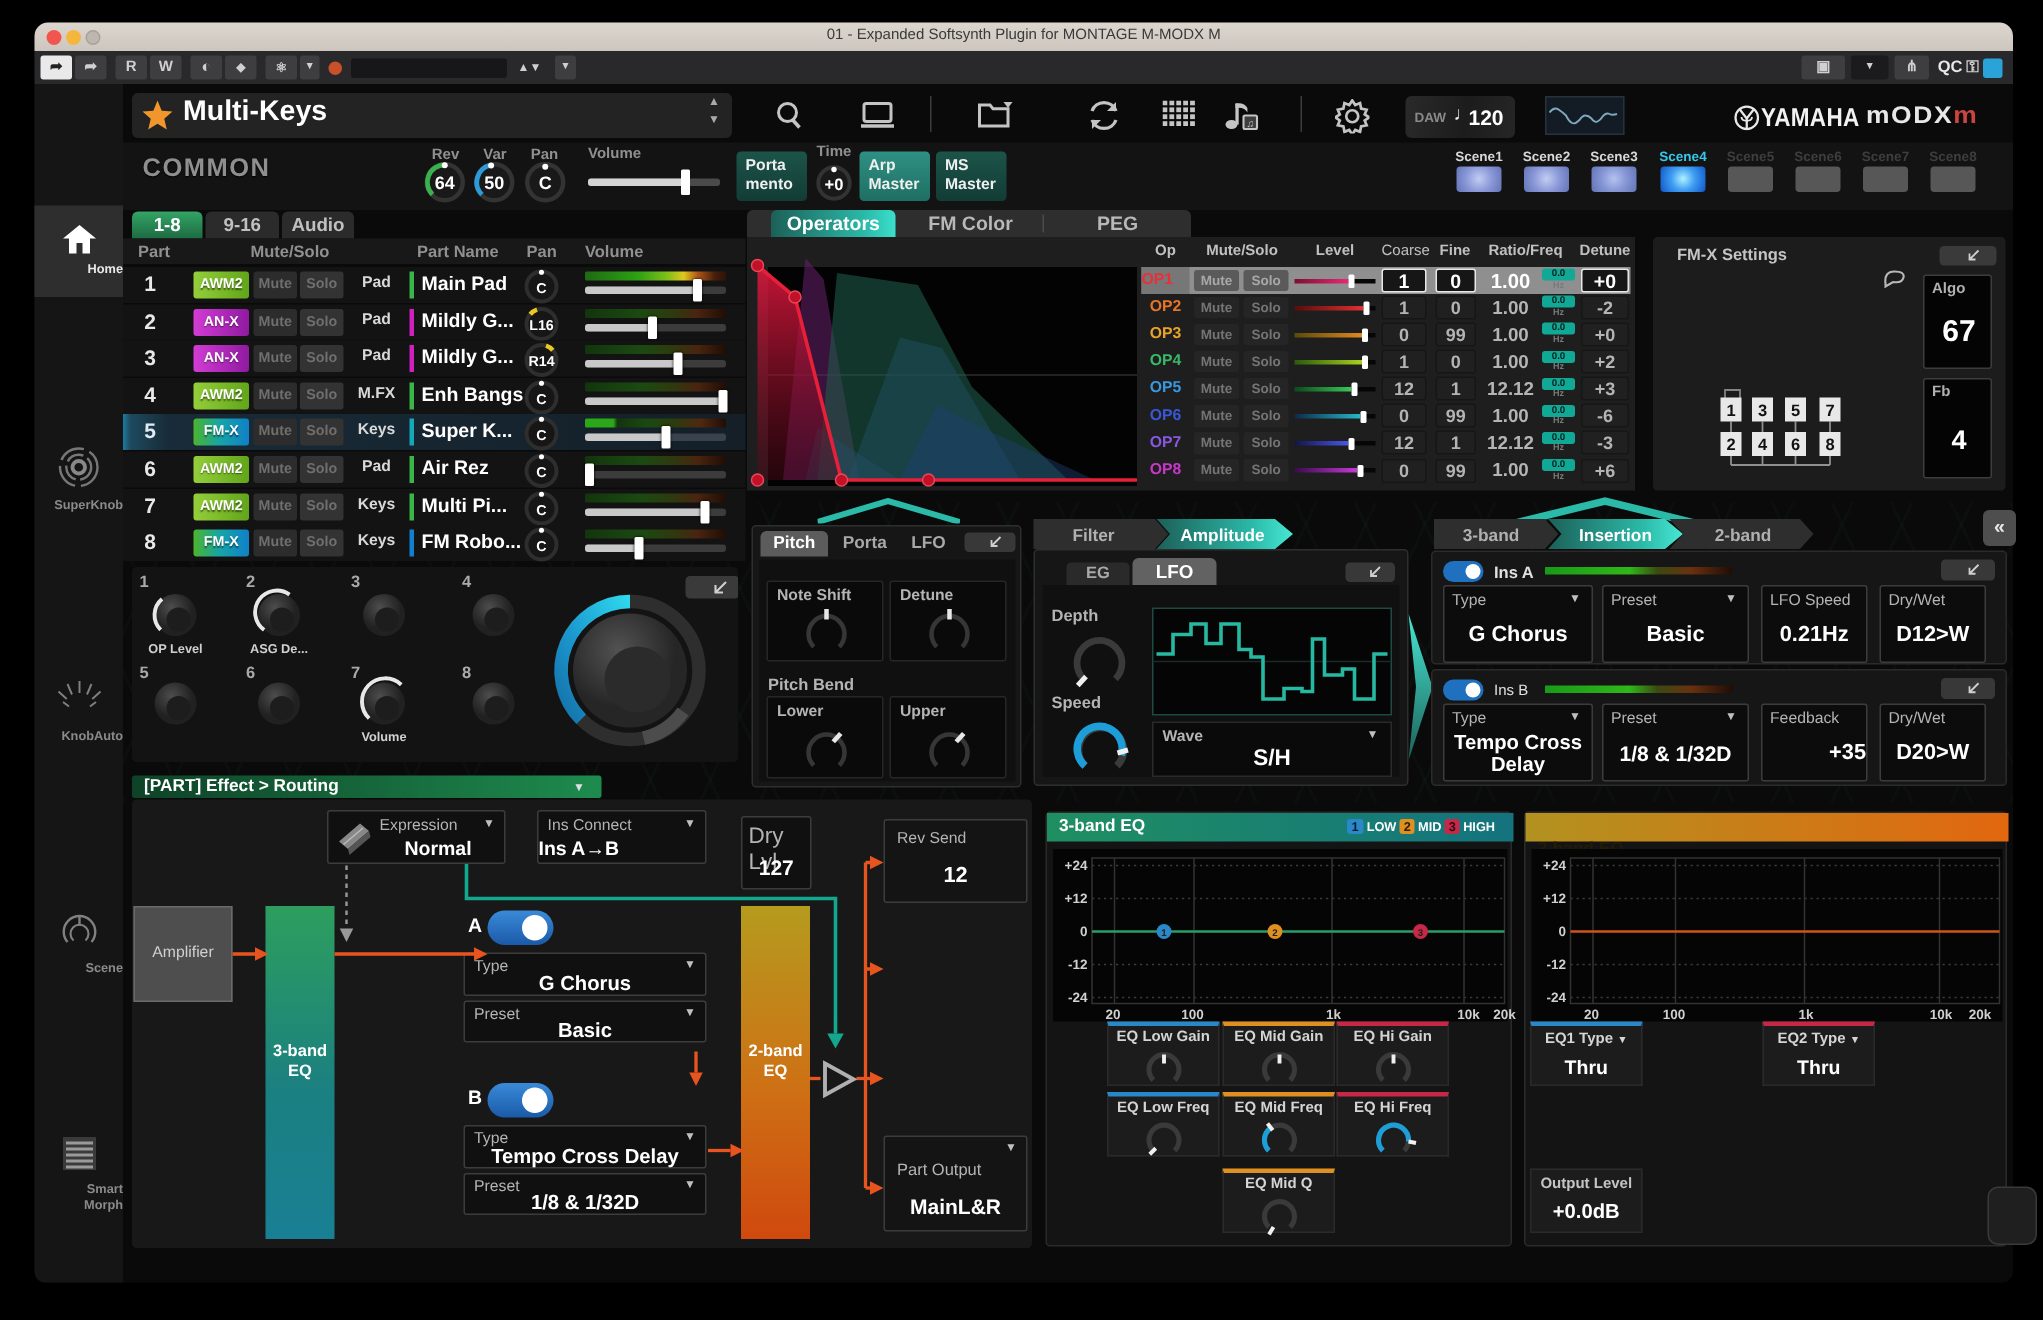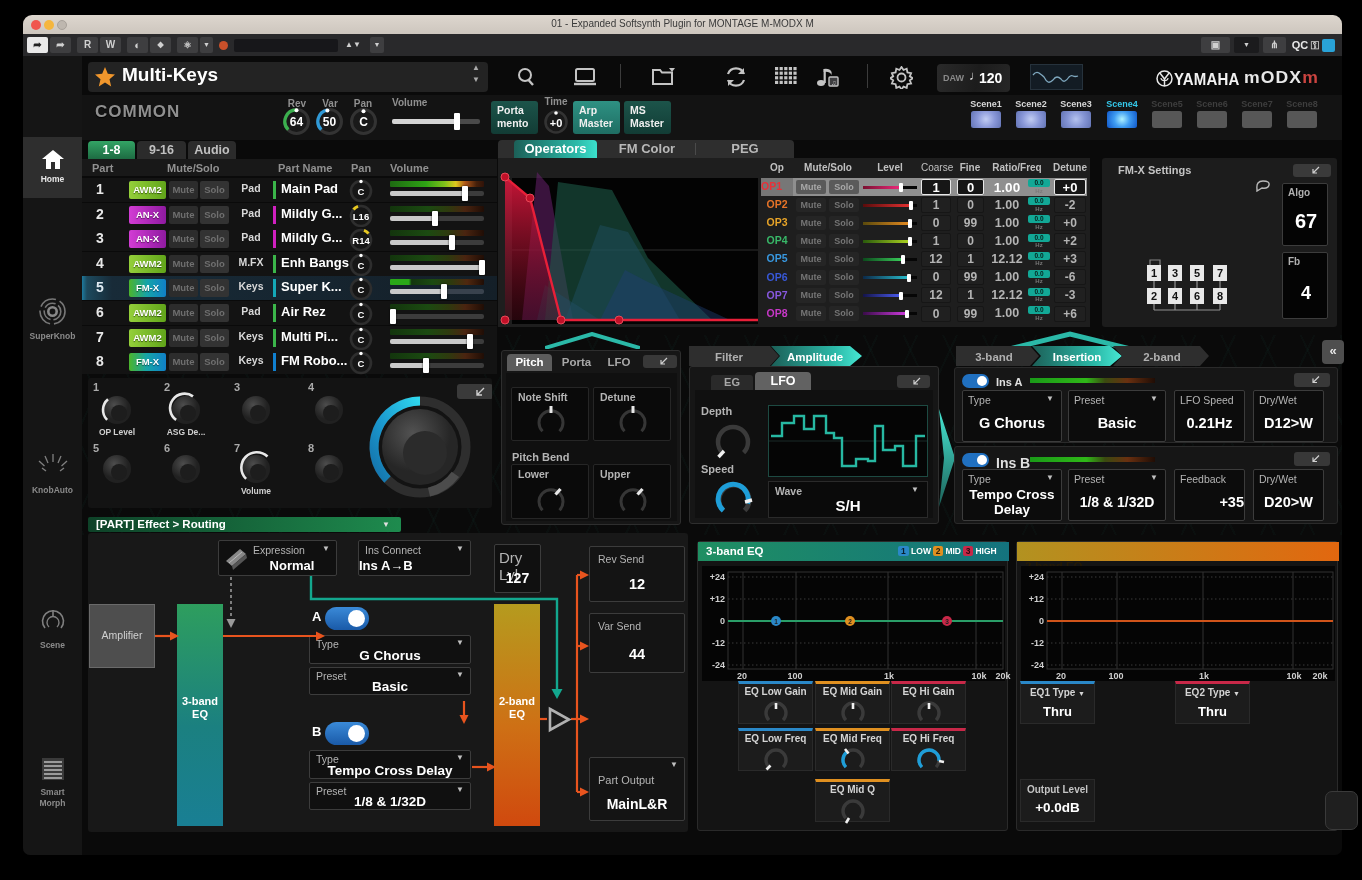--- a/index.html
+++ b/index.html
@@ -4,21 +4,21 @@
 *{margin:0;padding:0;box-sizing:border-box}
 html,body{width:1362px;height:880px;background:#000;font-family:"Liberation Sans",sans-serif;overflow:hidden}
 body{position:relative}
 .abs{position:absolute}
 #win{position:absolute;left:23px;top:15px;width:1319px;height:840px;background:#0a0a0a;border-radius:9px 9px 7px 7px}
 #titlebar{position:absolute;left:23px;top:15px;width:1319px;height:19px;background:linear-gradient(#ddd6ce,#cdc6be);border-radius:9px 9px 0 0}
 .tl{position:absolute;width:10px;height:10px;border-radius:50%}
 #toolbar{position:absolute;left:23px;top:34px;width:1319px;height:22px;background:#29292b}
 .tbtn{position:absolute;height:16px;background:#3e3e40;border-radius:2px;color:#d0d0d0;font-size:10px;font-weight:bold;text-align:center;line-height:16px}
 #sidebar{position:absolute;left:23px;top:56px;width:59px;height:799px;background:#151515;border-radius:0 0 0 7px}
-.sideitem{position:absolute;width:59px;text-align:center;color:#8a8a8a;font-size:8.5px;font-weight:bold}
+.sideitem{position:absolute;width:59px;text-align:right;color:#8a8a8a;font-size:8.5px;font-weight:bold}
 .lbl{position:absolute;color:#909090;font-size:10px}
 .tealbtn{position:absolute;width:47px;height:33px;border-radius:3px;color:#efefef;font-weight:bold;font-size:10.5px;line-height:13px;padding:3px 0 0 6px}
 .scenelbl{position:absolute;width:46px;text-align:center;font-size:9px;font-weight:bold}
 .fbox{position:absolute;background:#0c0c0c;border:1px solid #3c3c3c;border-radius:2px}
 .tab{position:absolute;border-radius:4px 4px 0 0;text-align:center;font-weight:bold}
 </style></head>
 <body>
 <div id="win"></div>
 <div id="gridbg" style="position:absolute;left:82px;top:335px;width:1260px;height:200px;background:repeating-linear-gradient(115deg,rgba(16,52,45,.13) 0 2px,transparent 2px 36px),repeating-linear-gradient(65deg,rgba(16,52,45,.13) 0 2px,transparent 2px 36px)"></div>
 <div id="titlebar">
@@ -756,21 +756,21 @@
  <div class="abs" style="left:5px;top:3px;font-size:10.5px;color:#b4b4b4">LFO Speed</div>
  <div class="abs" style="left:0;top:24px;width:69px;text-align:center;font-size:14.5px;font-weight:bold;color:#fff">0.21Hz</div>
 </div>
 <div class="fbox" style="left:303px;top:45px;width:71px;height:52px">
  <div class="abs" style="left:5px;top:3px;font-size:10.5px;color:#b4b4b4">Dry/Wet</div>
  <div class="abs" style="left:0;top:24px;width:69px;text-align:center;font-size:14.5px;font-weight:bold;color:#fff">D12&gt;W</div>
 </div>
 <div class="abs" style="left:4px;top:101px;width:384px;height:78px;background:#161616;border:1px solid #2a2a2a;border-radius:3px"></div>
 <div class="abs" style="left:12px;top:108px;width:27px;height:14px;background:#2070c0;border-radius:7px"></div>
 <div class="abs" style="left:27px;top:110px;width:10px;height:10px;background:#fff;border-radius:50%"></div>
-<div class="abs" style="left:46px;top:110px;font-size:14px;font-weight:bold;color:#e0e0e0">Ins B</div>
+<div class="abs" style="left:46px;top:110px;font-size:10px;font-weight:normal;color:#e0e0e0">Ins B</div>
 <div class="abs" style="left:80px;top:112px;width:125px;height:5px;background:linear-gradient(90deg,#1a9a18,#2fb818 45%,#3a4a10 60%,#6a3010 78%,#200d05)"></div>
 <div class="abs" style="left:344px;top:107px;width:36px;height:14px;background:#383838;border-radius:3px"></div>
 <svg class="abs" style="left:344px;top:107px" width="36" height="14">
       <path d="M 25 3.5 l -6 6 m 0 -4 v 4 h 4" stroke="#cfcfcf" stroke-width="1.2" fill="none"></path>
     </svg>
 <div class="fbox" style="left:12px;top:124px;width:100px;height:52px">
  <div class="abs" style="left:5px;top:3px;font-size:10.5px;color:#b4b4b4">Type</div>
  <div class="abs" style="right:7px;top:3px;font-size:8px;color:#c0c0c0">▼</div>
  <div class="abs" style="left:0;top:17px;width:98px;text-align:center;font-size:13.5px;font-weight:bold;color:#fff;line-height:15px">Tempo Cross<br>Delay</div>
 </div>
@@ -812,24 +812,20 @@
  <div class="abs" style="right:6px;top:3px;font-size:8px;color:#c0c0c0">▼</div>
  <div class="abs" style="left:0;top:17px;width:111px;font-size:13px;font-weight:bold;color:#fff">Ins A→B</div>
 </div>
 <div class="fbox" style="left:406px;top:27px;width:47px;height:49px;background:#101010">
  <div class="abs" style="left:4px;top:4px;font-size:15px;color:#b4b4b4">Dry Lvl</div>
  <div class="abs" style="left:0;top:25px;width:45px;text-align:center;font-size:14px;font-weight:bold;color:#fff">127</div>
 </div>
 <div class="fbox" style="left:501px;top:29px;width:96px;height:56px;background:#141414">
  <div class="abs" style="left:8px;top:6px;font-size:10.5px;color:#b4b4b4">Rev Send</div>
  <div class="abs" style="left:0;top:29px;width:94px;text-align:center;font-size:14.5px;font-weight:bold;color:#fff">12</div>
-</div>
-<div class="fbox" style="left:501px;top:96px;width:96px;height:60px;background:#141414">
- <div class="abs" style="left:8px;top:6px;font-size:10.5px;color:#b4b4b4">Var Send</div>
- <div class="abs" style="left:0;top:32px;width:94px;text-align:center;font-size:14.5px;font-weight:bold;color:#fff">44</div>
 </div>
 <div class="fbox" style="left:501px;top:240px;width:96px;height:64px;background:#141414">
  <div class="abs" style="right:6px;top:2px;font-size:8px;color:#c0c0c0">▼</div>
  <div class="abs" style="left:8px;top:16px;font-size:11px;color:#b4b4b4">Part Output</div>
  <div class="abs" style="left:0;top:38px;width:94px;text-align:center;font-size:14px;font-weight:bold;color:#fff">MainL&amp;R</div>
 </div>
 <div class="abs" style="left:224px;top:92px;font-size:13px;font-weight:bold;color:#fff">A</div>
 <div class="abs" style="left:237px;top:90px;width:44px;height:23px;background:linear-gradient(#3a8ad8,#1a5aa8);border-radius:12px"></div>
 <div class="abs" style="left:260px;top:93px;width:17px;height:17px;background:#fff;border-radius:50%"></div>
 <div class="fbox" style="left:221px;top:118px;width:162px;height:29px;background:#101010">

